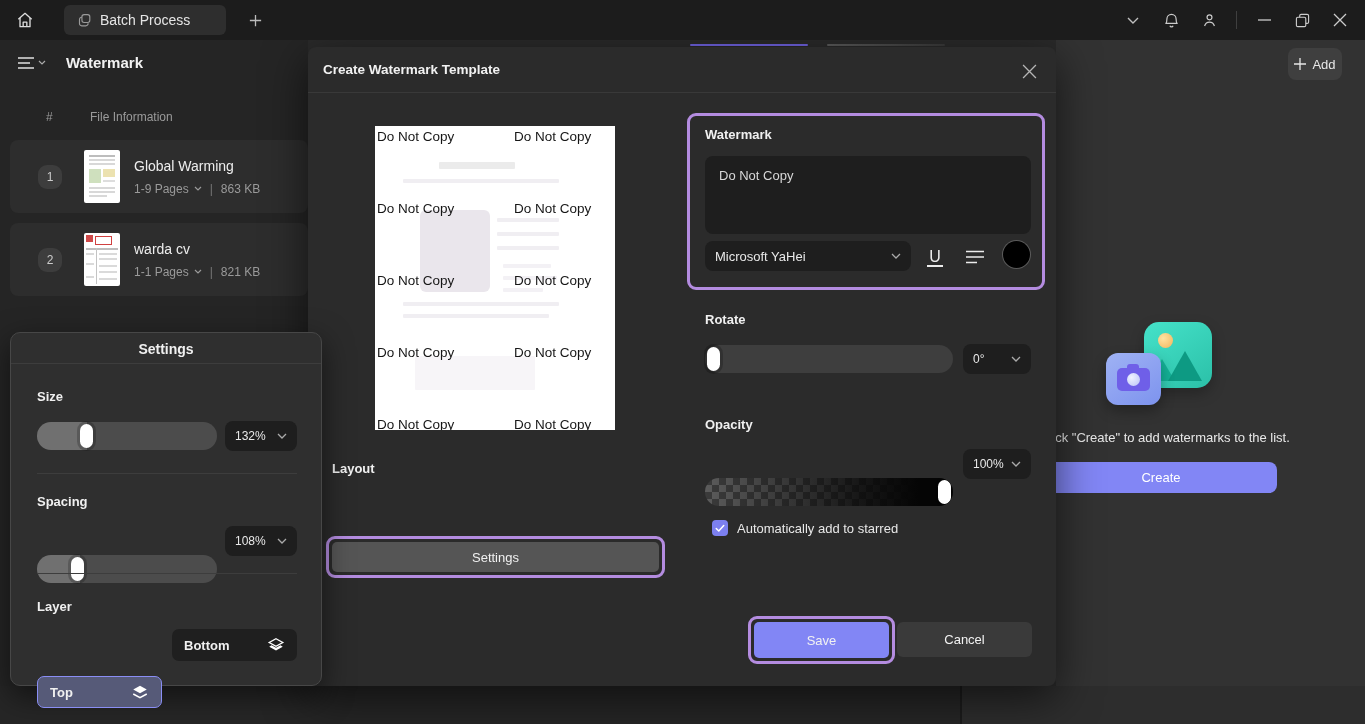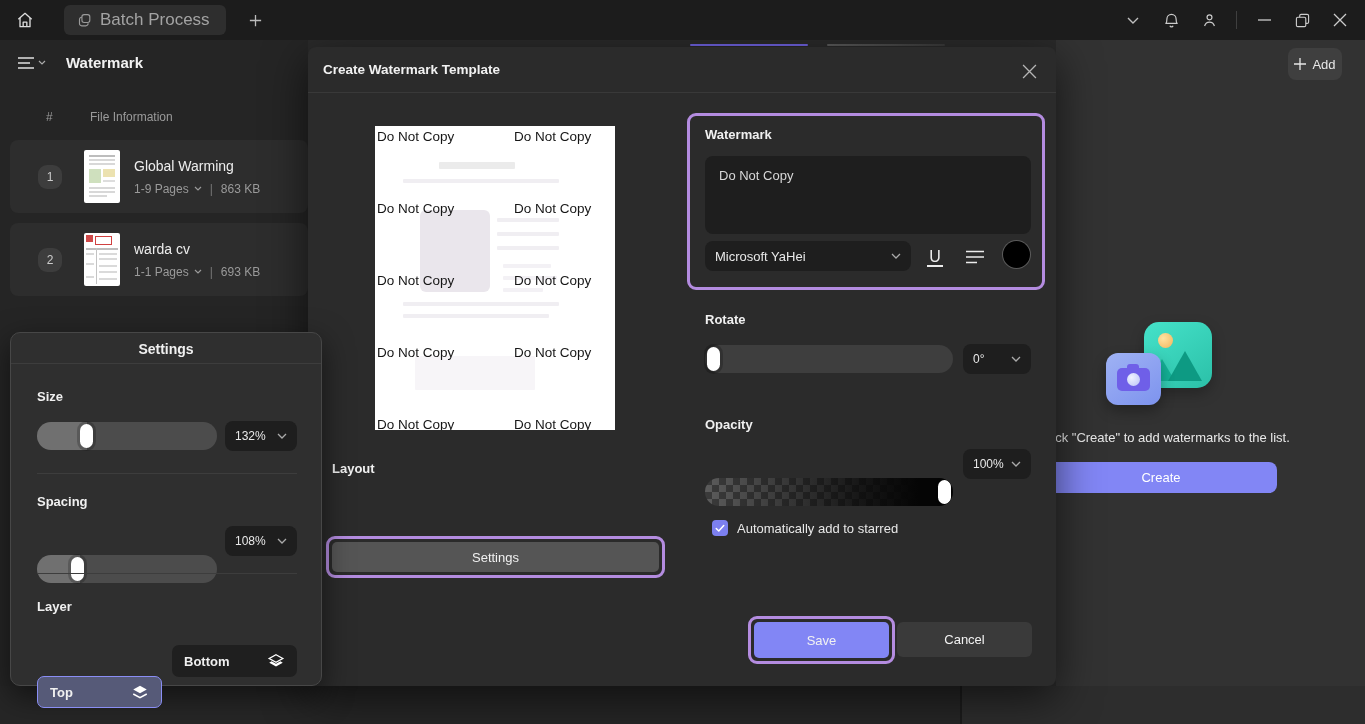--- a/index.html
+++ b/index.html
@@ -3,21 +3,21 @@
 <meta charset="utf-8">
 <style>
   * { margin:0; padding:0; box-sizing:border-box; }
   html,body { width:1365px; height:724px; background:#262626; font-family:"Liberation Sans", sans-serif; overflow:hidden; }
   #app { position:relative; width:1365px; height:724px; background:#2a2a2a; }
   .abs { position:absolute; }
 
   
   #titlebar { position:absolute; left:0; top:0; width:1365px; height:40px; background:#1c1c1c; z-index:10; display:flex; align-items:center; }
   .tb-btn { display:flex; align-items:center; justify-content:center; width:34px; height:34px; color:#cfcfcf; }
-  #tab-pill { display:flex; align-items:center; gap:8px; height:30px; padding:0 14px; margin-left:22px; background:#2e2e2e; border-radius:6px; color:#a3a3a3; font-size:17px; width:162px; }
+  #tab-pill { display:flex; align-items:center; gap:8px; height:30px; padding:0 14px; margin-left:22px; background:#2e2e2e; border-radius:6px; color:#e5e5e5; font-size:14px; width:162px; }
   #tb-right { margin-left:auto; display:flex; align-items:center; gap:4px; padding-right:8px; }
   .tb-divider { width:1px; height:18px; background:#3f3f3f; margin:0 6px; }
 
   
   #sidebar { position:absolute; left:0; top:40px; width:308px; height:646px; background:#252525; z-index:1; }
   #sidebar-header { position:absolute; left:18px; top:14px; display:flex; align-items:center; gap:8px; }
   #sidebar-title { font-size:15px; font-weight:bold; color:#f2f2f2; margin-left:12px; }
   .col-head { font-size:12px; color:#9a9a9a; }
   .file-row { position:absolute; left:10px; width:298px; height:73px; background:#2d2d2d; border-radius:8px; display:flex; align-items:center; }
   .row-badge { width:24px; height:24px; border-radius:9px; background:#3d3d3d; color:#cccccc; font-size:12px; display:flex; align-items:center; justify-content:center; margin-left:28px; }
@@ -224,21 +224,21 @@
       <div class="file-text">
         <div class="file-name">warda cv</div>
         <div class="file-meta">
           <span>1-1 Pages</span>
           <span>
               <svg viewBox="0 0 8 5" width="8" height="5" fill="none" stroke="#9a9a9a" stroke-width="1.2">
                 <path d="M1 1l3 3 3-3"></path>
               </svg>
             </span>
           <span style="margin:0 3px;color:#777;">|</span>
-          <span>693 KB</span>
+          <span>821 KB</span>
         </div>
       </div>
     </div>
   </div>
 
   <div class="indicator-line" style="left:690px; background:#6f62e0;"></div>
   <div class="indicator-line" style="left:827px; background:linear-gradient(to right,#5c5c5c,#3a3a3a);"></div>
 
   <div id="right-panel">
     <div id="add-btn">
@@ -420,21 +420,21 @@
     <div class="small-label abs" style="left:26px; top:266px;">Layer</div>
     <div class="layer-btn sel abs" style="left:26px; top:296px; width:125px;margin-top:47px;">
       <span>Top</span>
       <span>
         <svg viewBox="0 0 24 22" width="18" height="17">
             <path d="M12 2l9 5-9 5-9-5z" fill="#ffffff"></path>
             <path d="M3 13l9 5 9-5" stroke="#ffffff" stroke-width="2" fill="none"></path>
           </svg>
       </span>
     </div>
-    <div class="layer-btn unsel abs" style="left:161px; top:296px; width:125px;margin-top:16px;">
+    <div class="layer-btn unsel abs" style="left:161px; top:296px; width:125px;">
       <span>Bottom</span>
       <span>
         <svg viewBox="0 0 24 22" width="18" height="17">
             <path d="M12 2l9 5-9 5-9-5z" stroke="#ffffff" stroke-width="1.8" fill="none"></path>
             <path d="M3 12.5l9 5 9-5-3-1.7-6 3.3-6-3.3z" fill="#ffffff"></path>
           </svg>
       </span>
     </div>
   </div>
 

